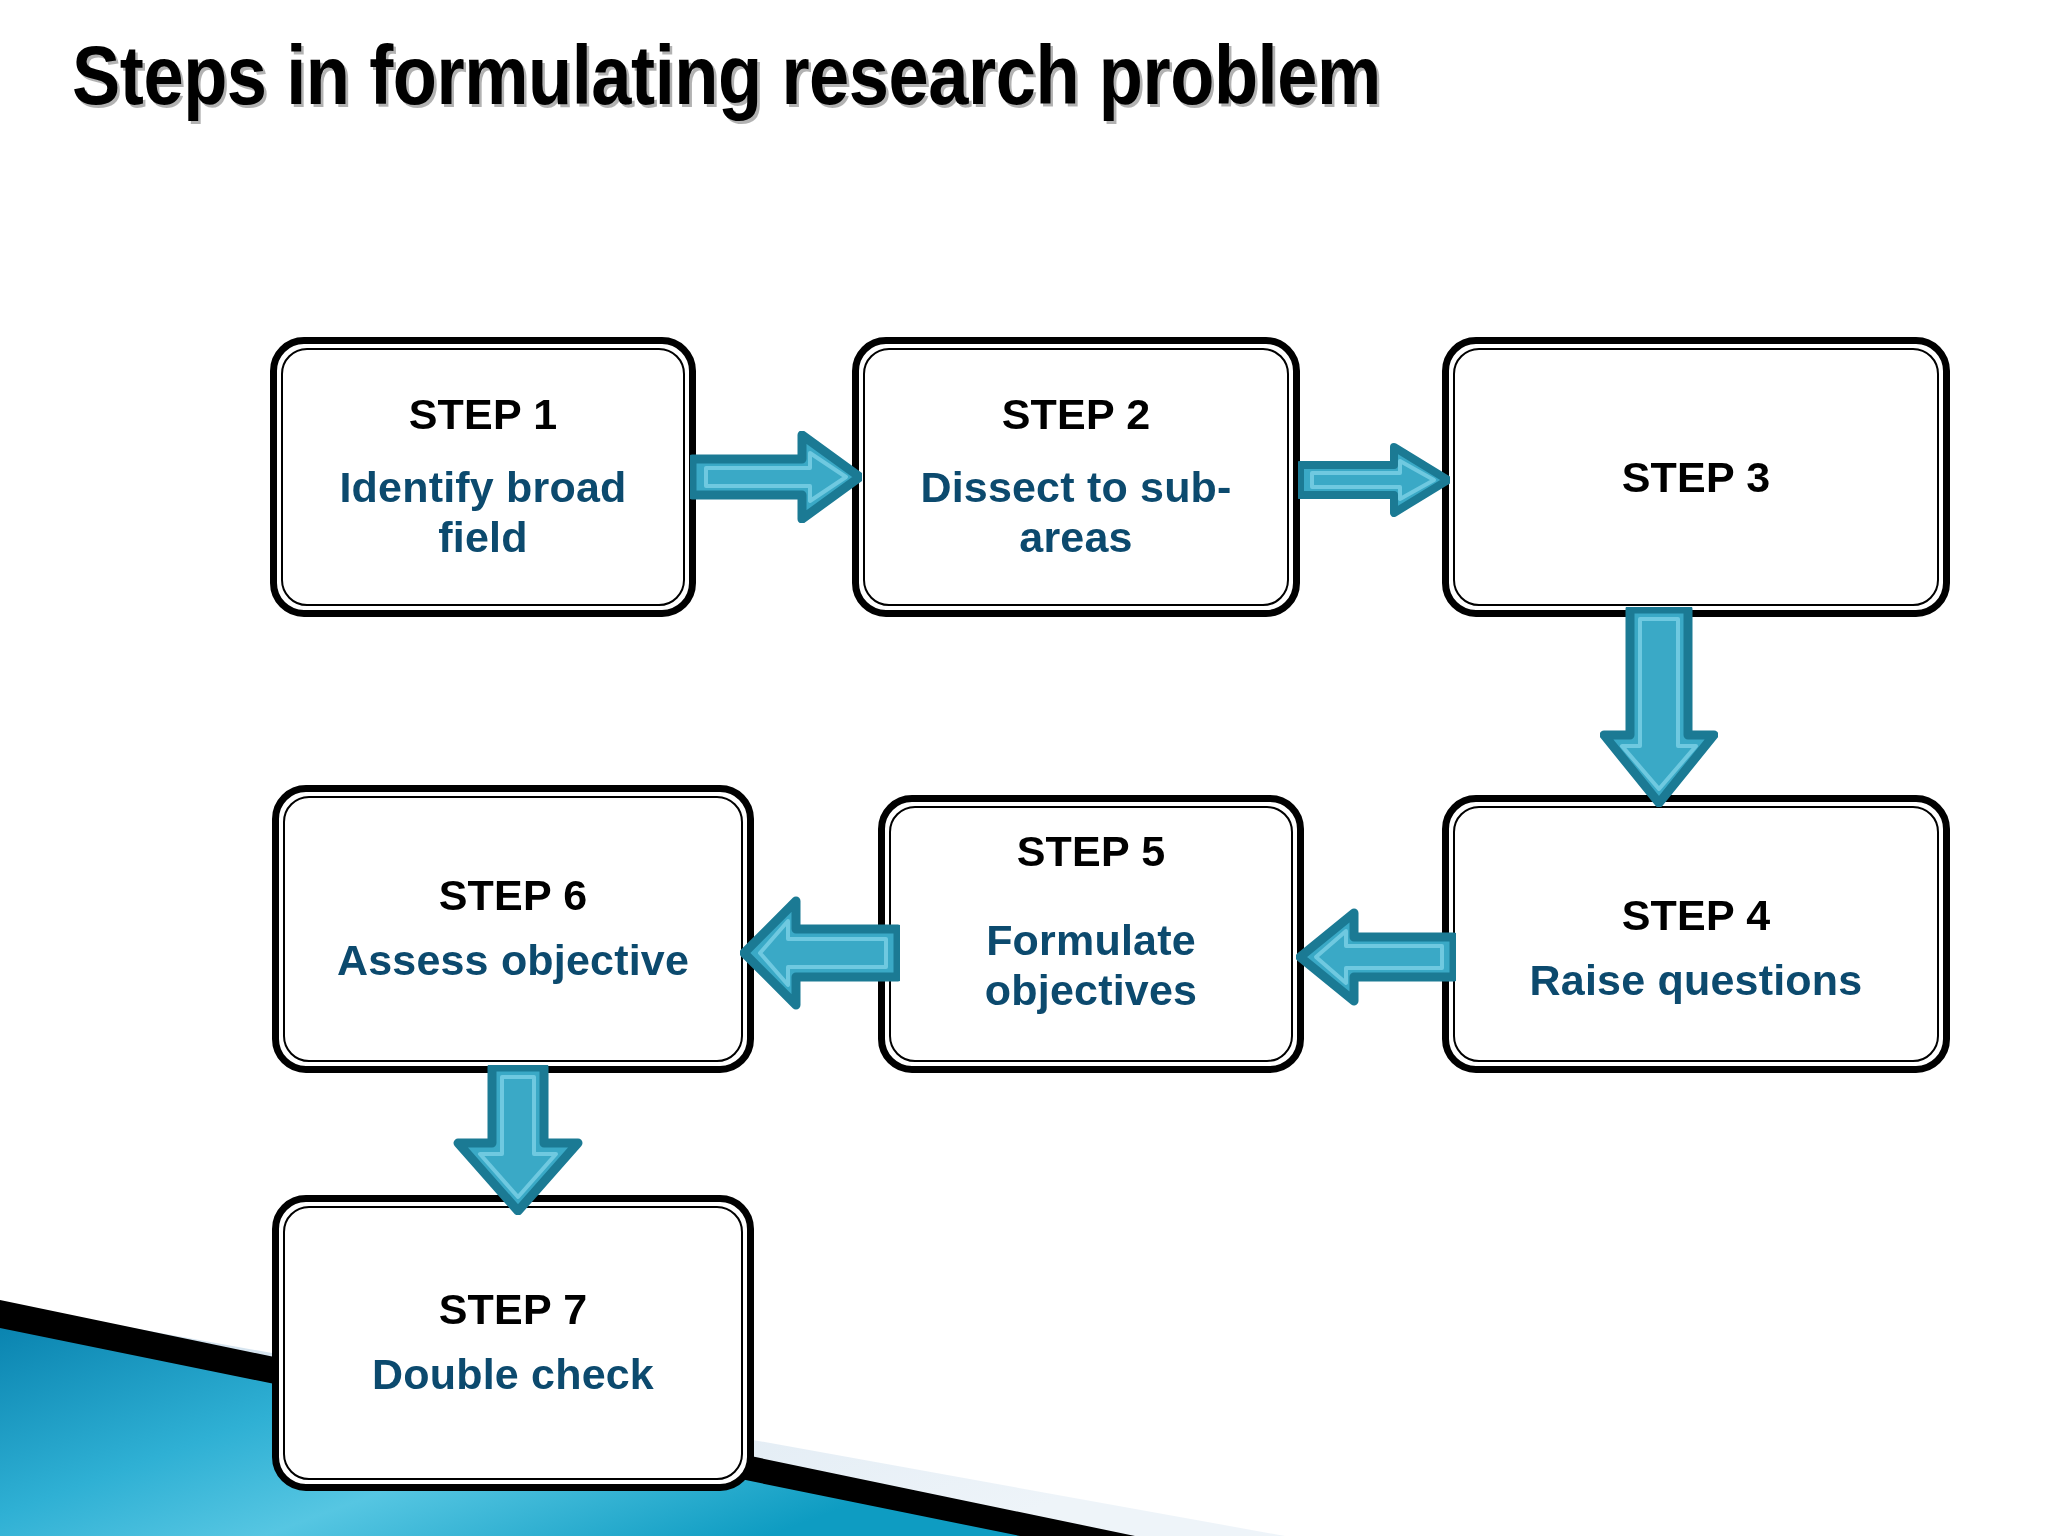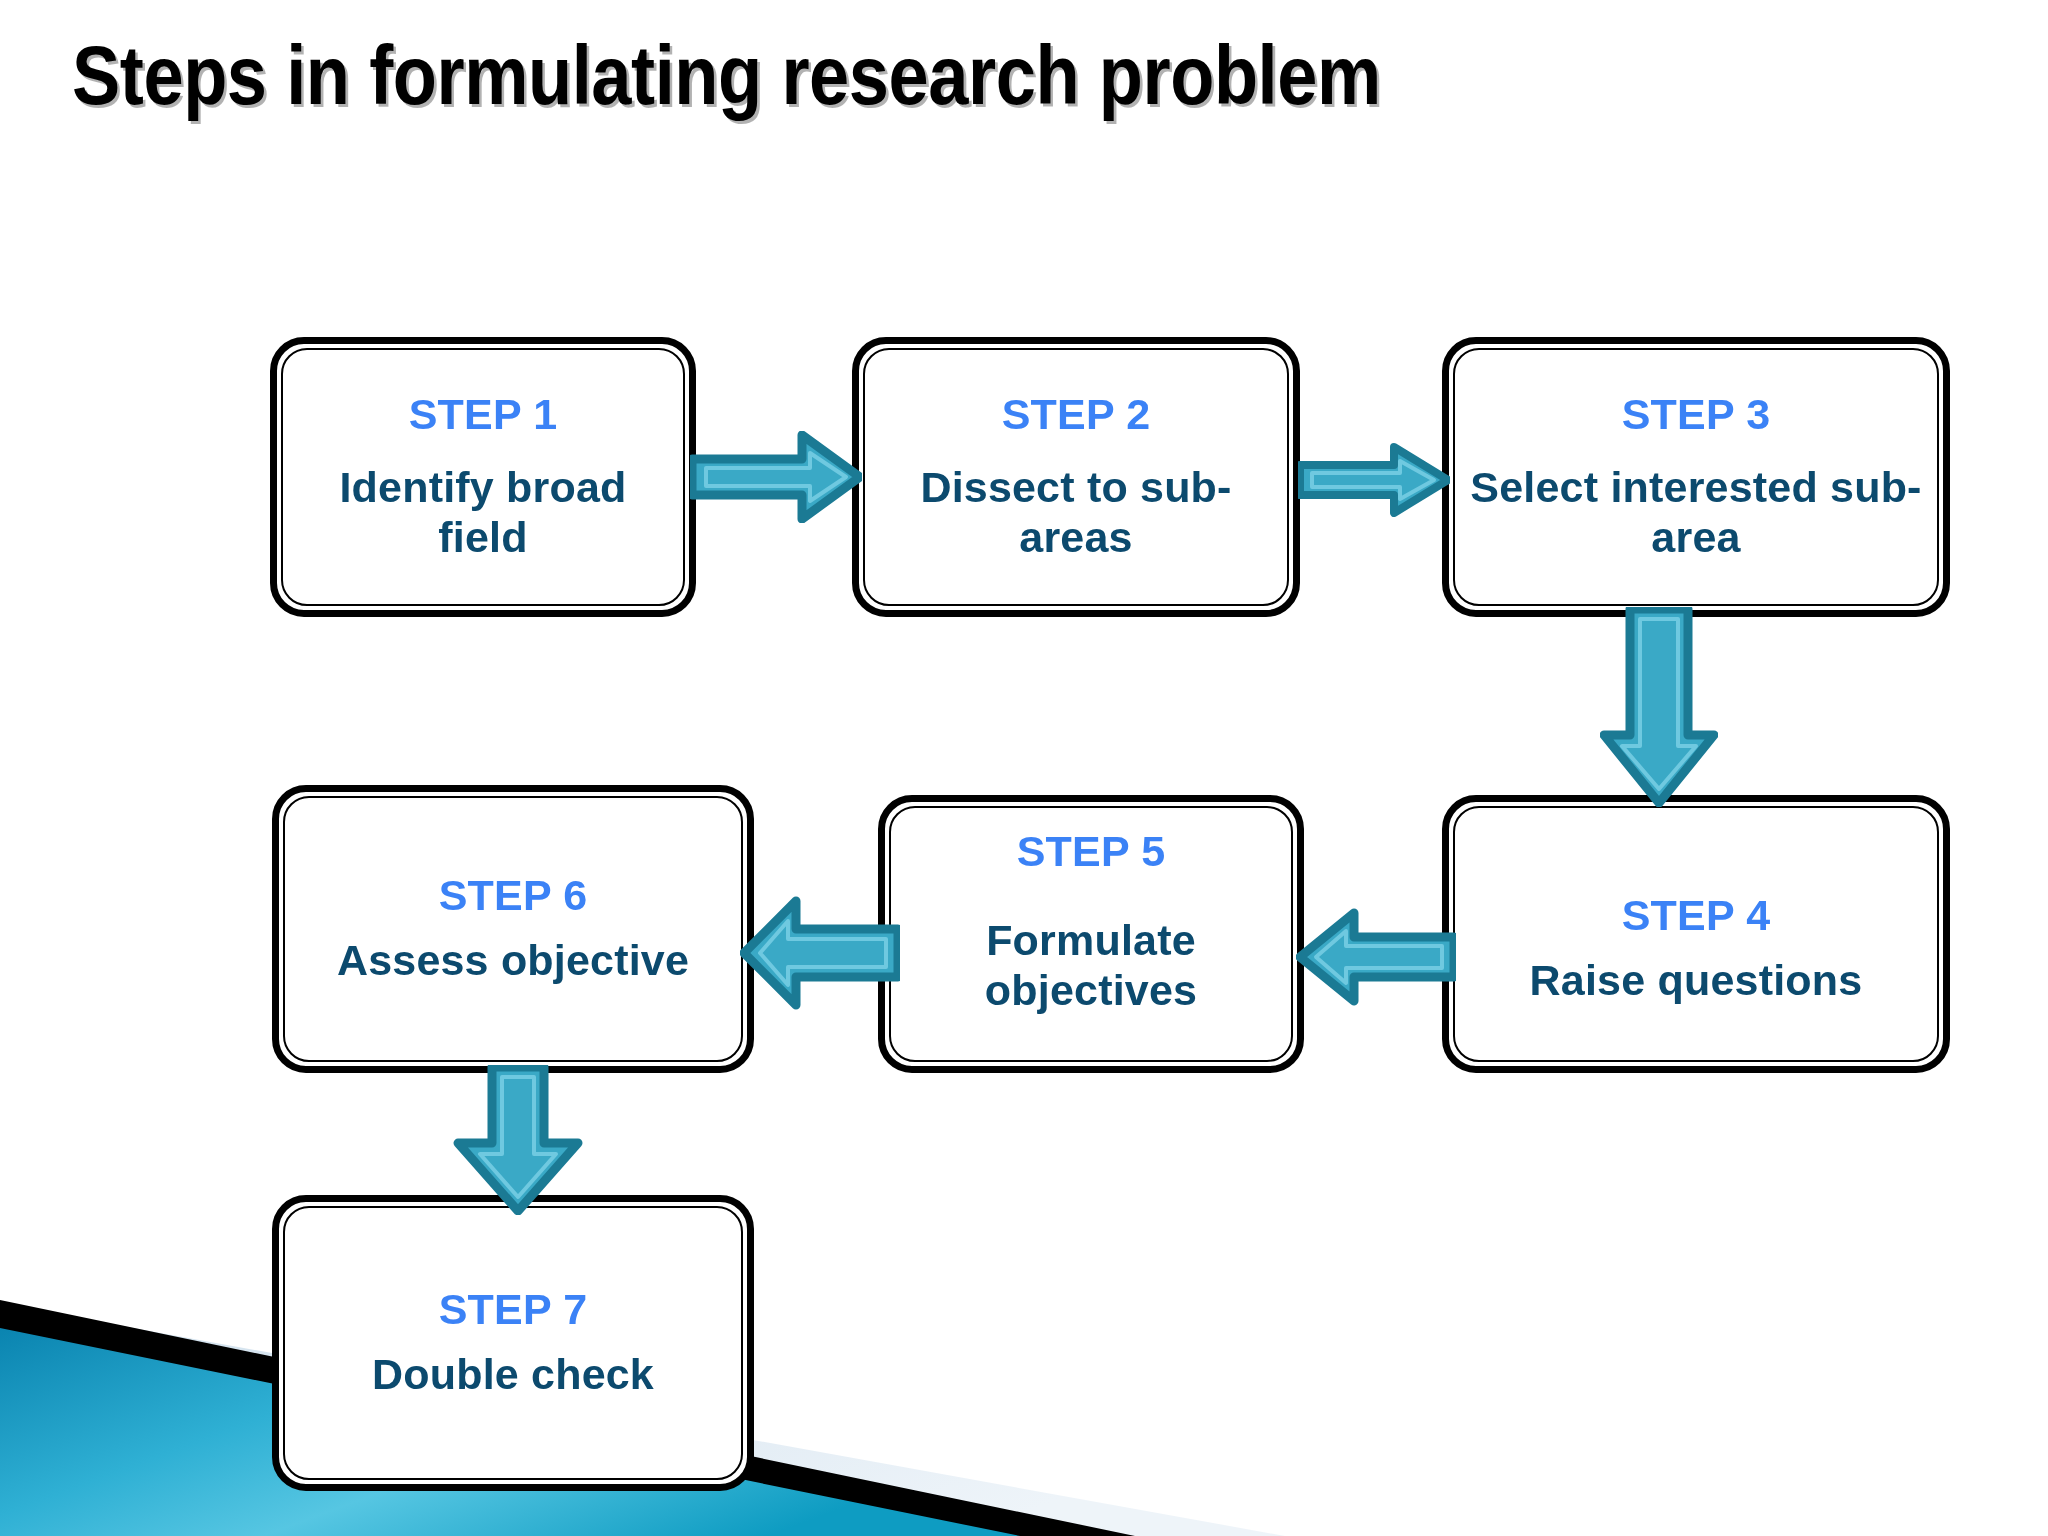--- a/index.html
+++ b/index.html
@@ -79,21 +79,21 @@
     padding: 8px 18px;
     box-sizing: border-box;
     text-align: center;
   }
   .step-inner.top-align { justify-content: flex-start; padding-top: 26px; }
   .step-inner.low-align { justify-content: center; padding-top: 38px; }
 
   .step-label {
     font-size: 43px;
     font-weight: bold;
-    color: #3b82f6;
+    color: #000000;
     line-height: 1.08;
     letter-spacing: 0.2px;
   }
   .step-desc {
     font-size: 43px;
     font-weight: bold;
     color: #0c4a6e;
     line-height: 1.16;
     letter-spacing: 0.2px;
     margin-top: 26px;
@@ -149,21 +149,20 @@
   <div class="step-box" style="left:852px; top:330px; width:448px; height:280px;padding-left:36px;">
     <div class="step-inner">
       <div class="step-label">STEP 2</div>
       <div class="step-desc">Dissect to sub-areas</div>
     </div>
   </div>
 
   <div class="step-box" style="left:1442px; top:330px; width:508px; height:280px;">
     <div class="step-inner">
       <div class="step-label">STEP 3</div>
-      <div class="step-desc">Select interested sub-area</div>
     </div>
   </div>
 
   <div class="step-box" style="left:1442px; top:788px; width:508px; height:278px;">
     <div class="step-inner low-align">
       <div class="step-label">STEP 4</div>
       <div class="step-desc gap-sm">Raise questions</div>
     </div>
   </div>
 

